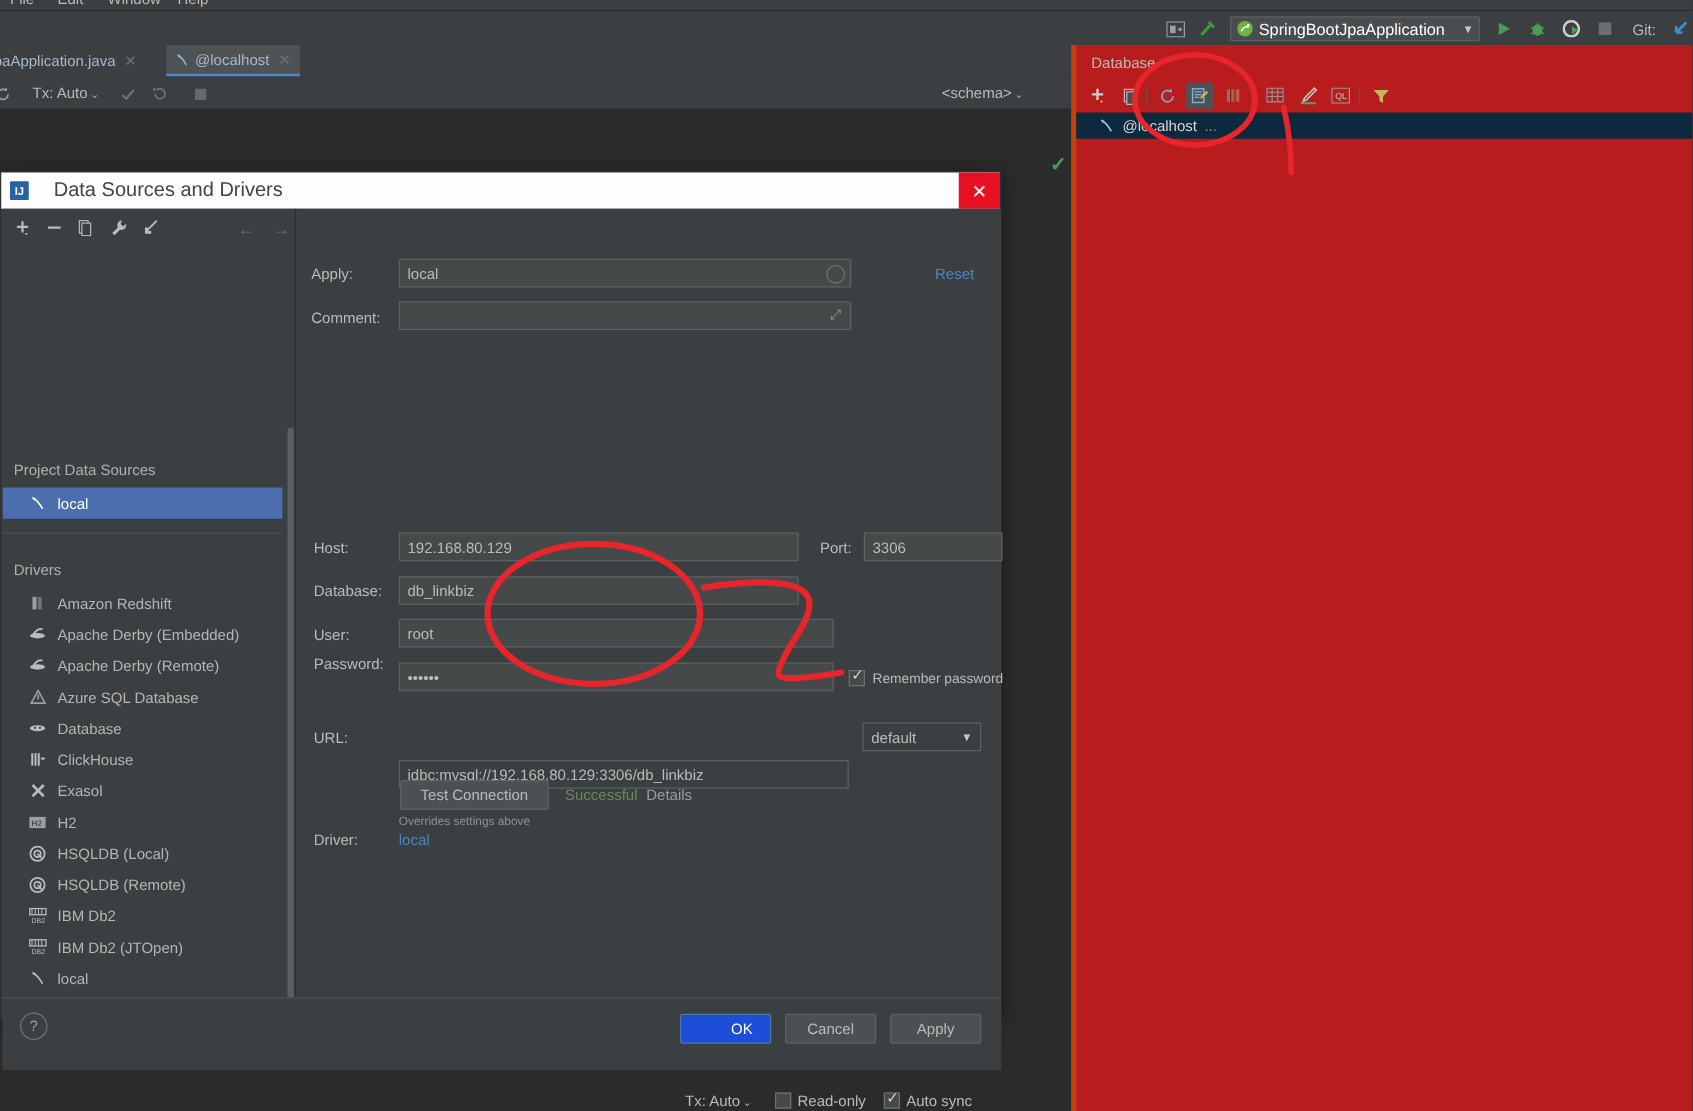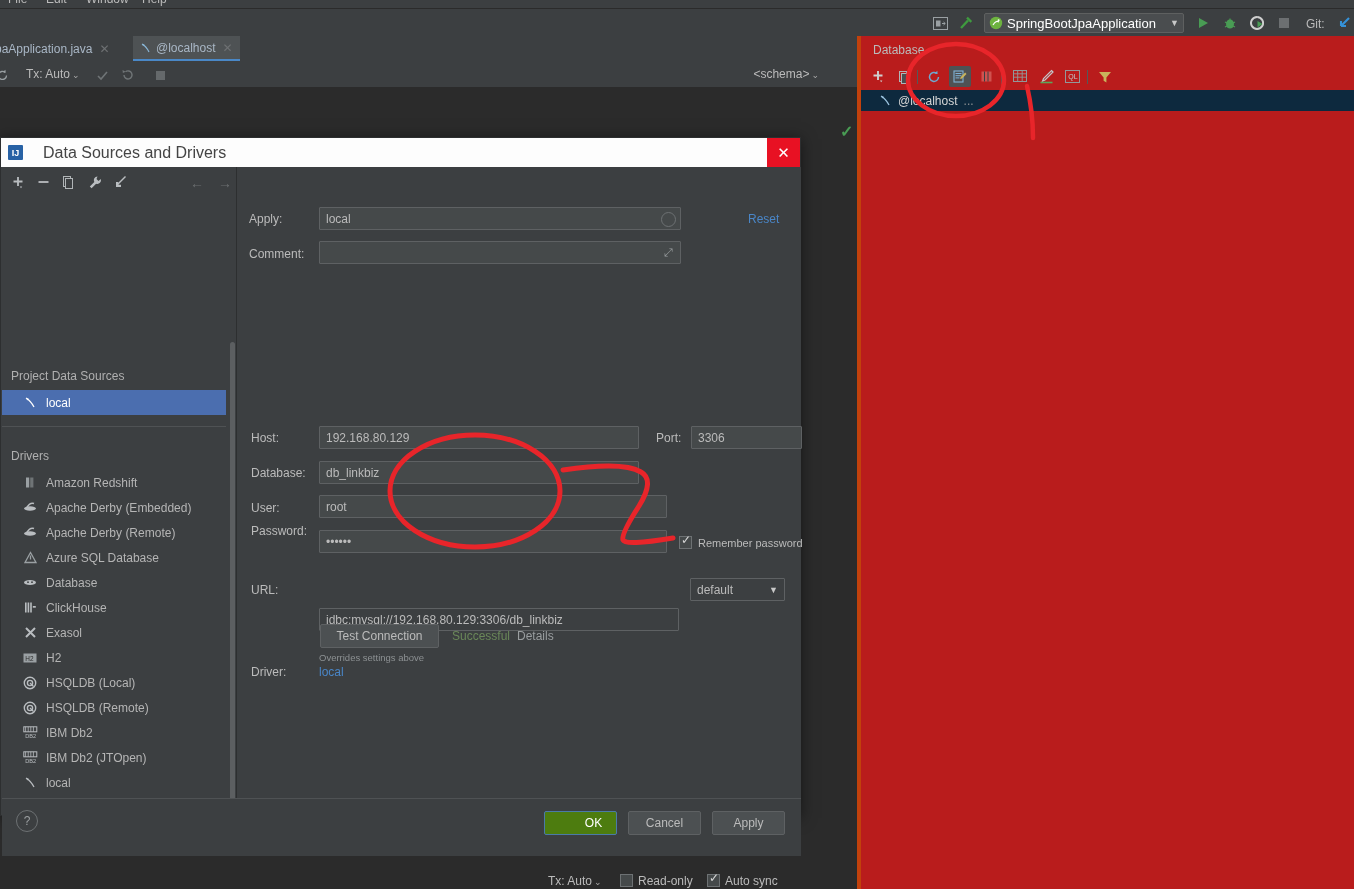--- a/index.html
+++ b/index.html
@@ -231,21 +231,21 @@
     position: absolute; font-size: 11px; color: #bbbbbb; white-space: nowrap;
   }
 
   .btn {
     position: absolute; background: #4c5052; border: 1px solid #5e6163;
     border-radius: 2px; color: #bbbbbb; font-size: 12px;
     font-family: "Liberation Sans", sans-serif;
     display: flex; align-items: center; justify-content: center;
     box-sizing: border-box; cursor: default;
   }
-  .btn.primary { background: #4d7c0f; border-color: #4a7aa8; color: #ffffff; padding-left: 26px; }
+  .btn.primary { background: #1d4ed8; border-color: #4a7aa8; color: #ffffff; padding-left: 26px; }
   .status-ok { position: absolute; font-size: 12px; color: #6a8759; }
   .status-detail { position: absolute; font-size: 12px; color: #9a9ea0; }
   .hint-small { position: absolute; font-size: 9.5px; color: #8d9193; margin-top: 47px; }
   .driver-link { position: absolute; font-size: 12px; color: #4a86c7; cursor: pointer; }
 
   .combo {
     position: absolute; background: #3c3f41; border: 1px solid #5e6163;
     border-radius: 1px; box-sizing: border-box; height: 23px;
     display: flex; align-items: center; padding: 0 6px; font-size: 12px;
     color: #bbbbbb; justify-content: space-between;

